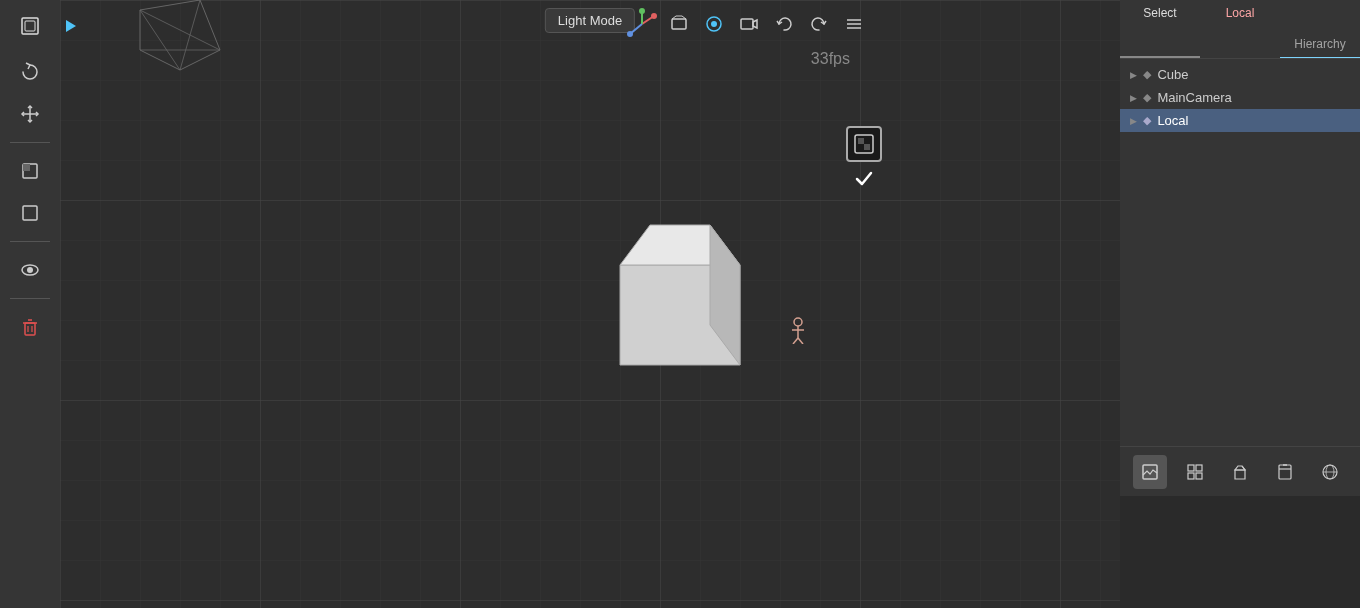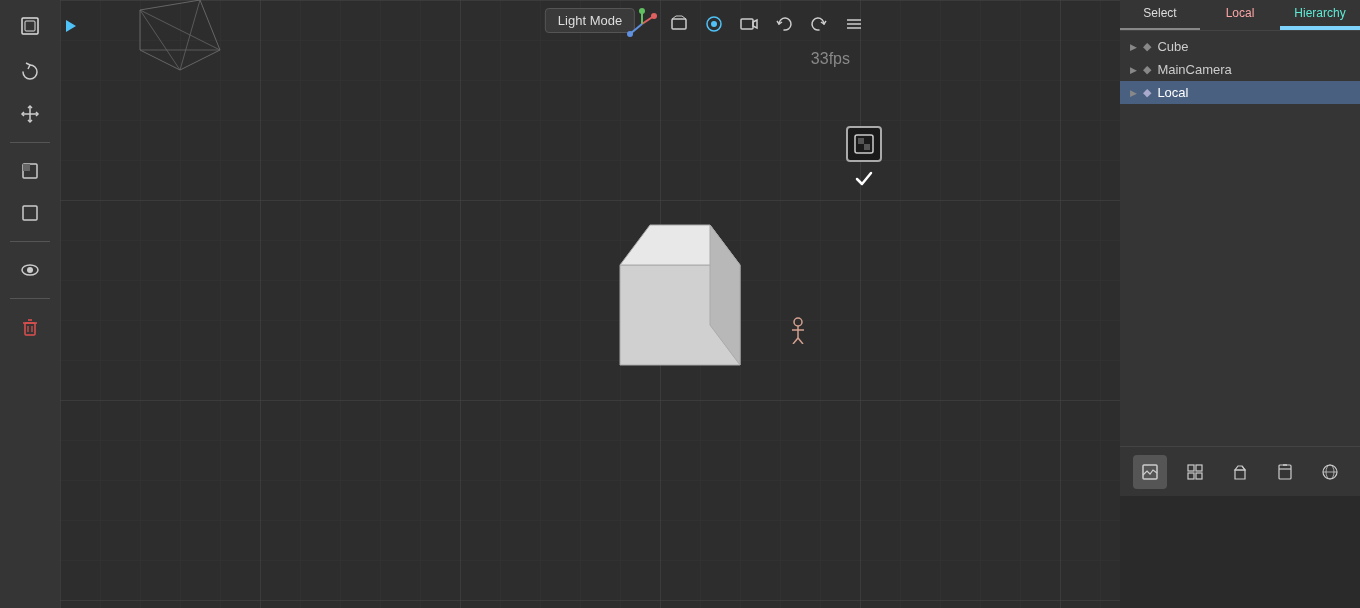--- a/index.html
+++ b/index.html
@@ -211,22 +211,23 @@
     .rp-tab {
       flex: 1;
       text-align: center;
       padding: 6px 4px;
       font-size: 12px;
       color: #fca5a5;
       cursor: pointer;
       border-bottom: 2px solid transparent;
     }
     .rp-tab.active {
-      color: #5eead4;
-      border-bottom: 4px solid #7dd3fc;
+      color: #a3a3a3;
+      border-bottom: 1px solid #7dd3fc;
+      margin-top: 31px;
     }
   </style>
 </head>
 <body>
 
 <div class="main-container">
 
   <div class="left-toolbar">
 
     <div class="toolbar-top-group">

